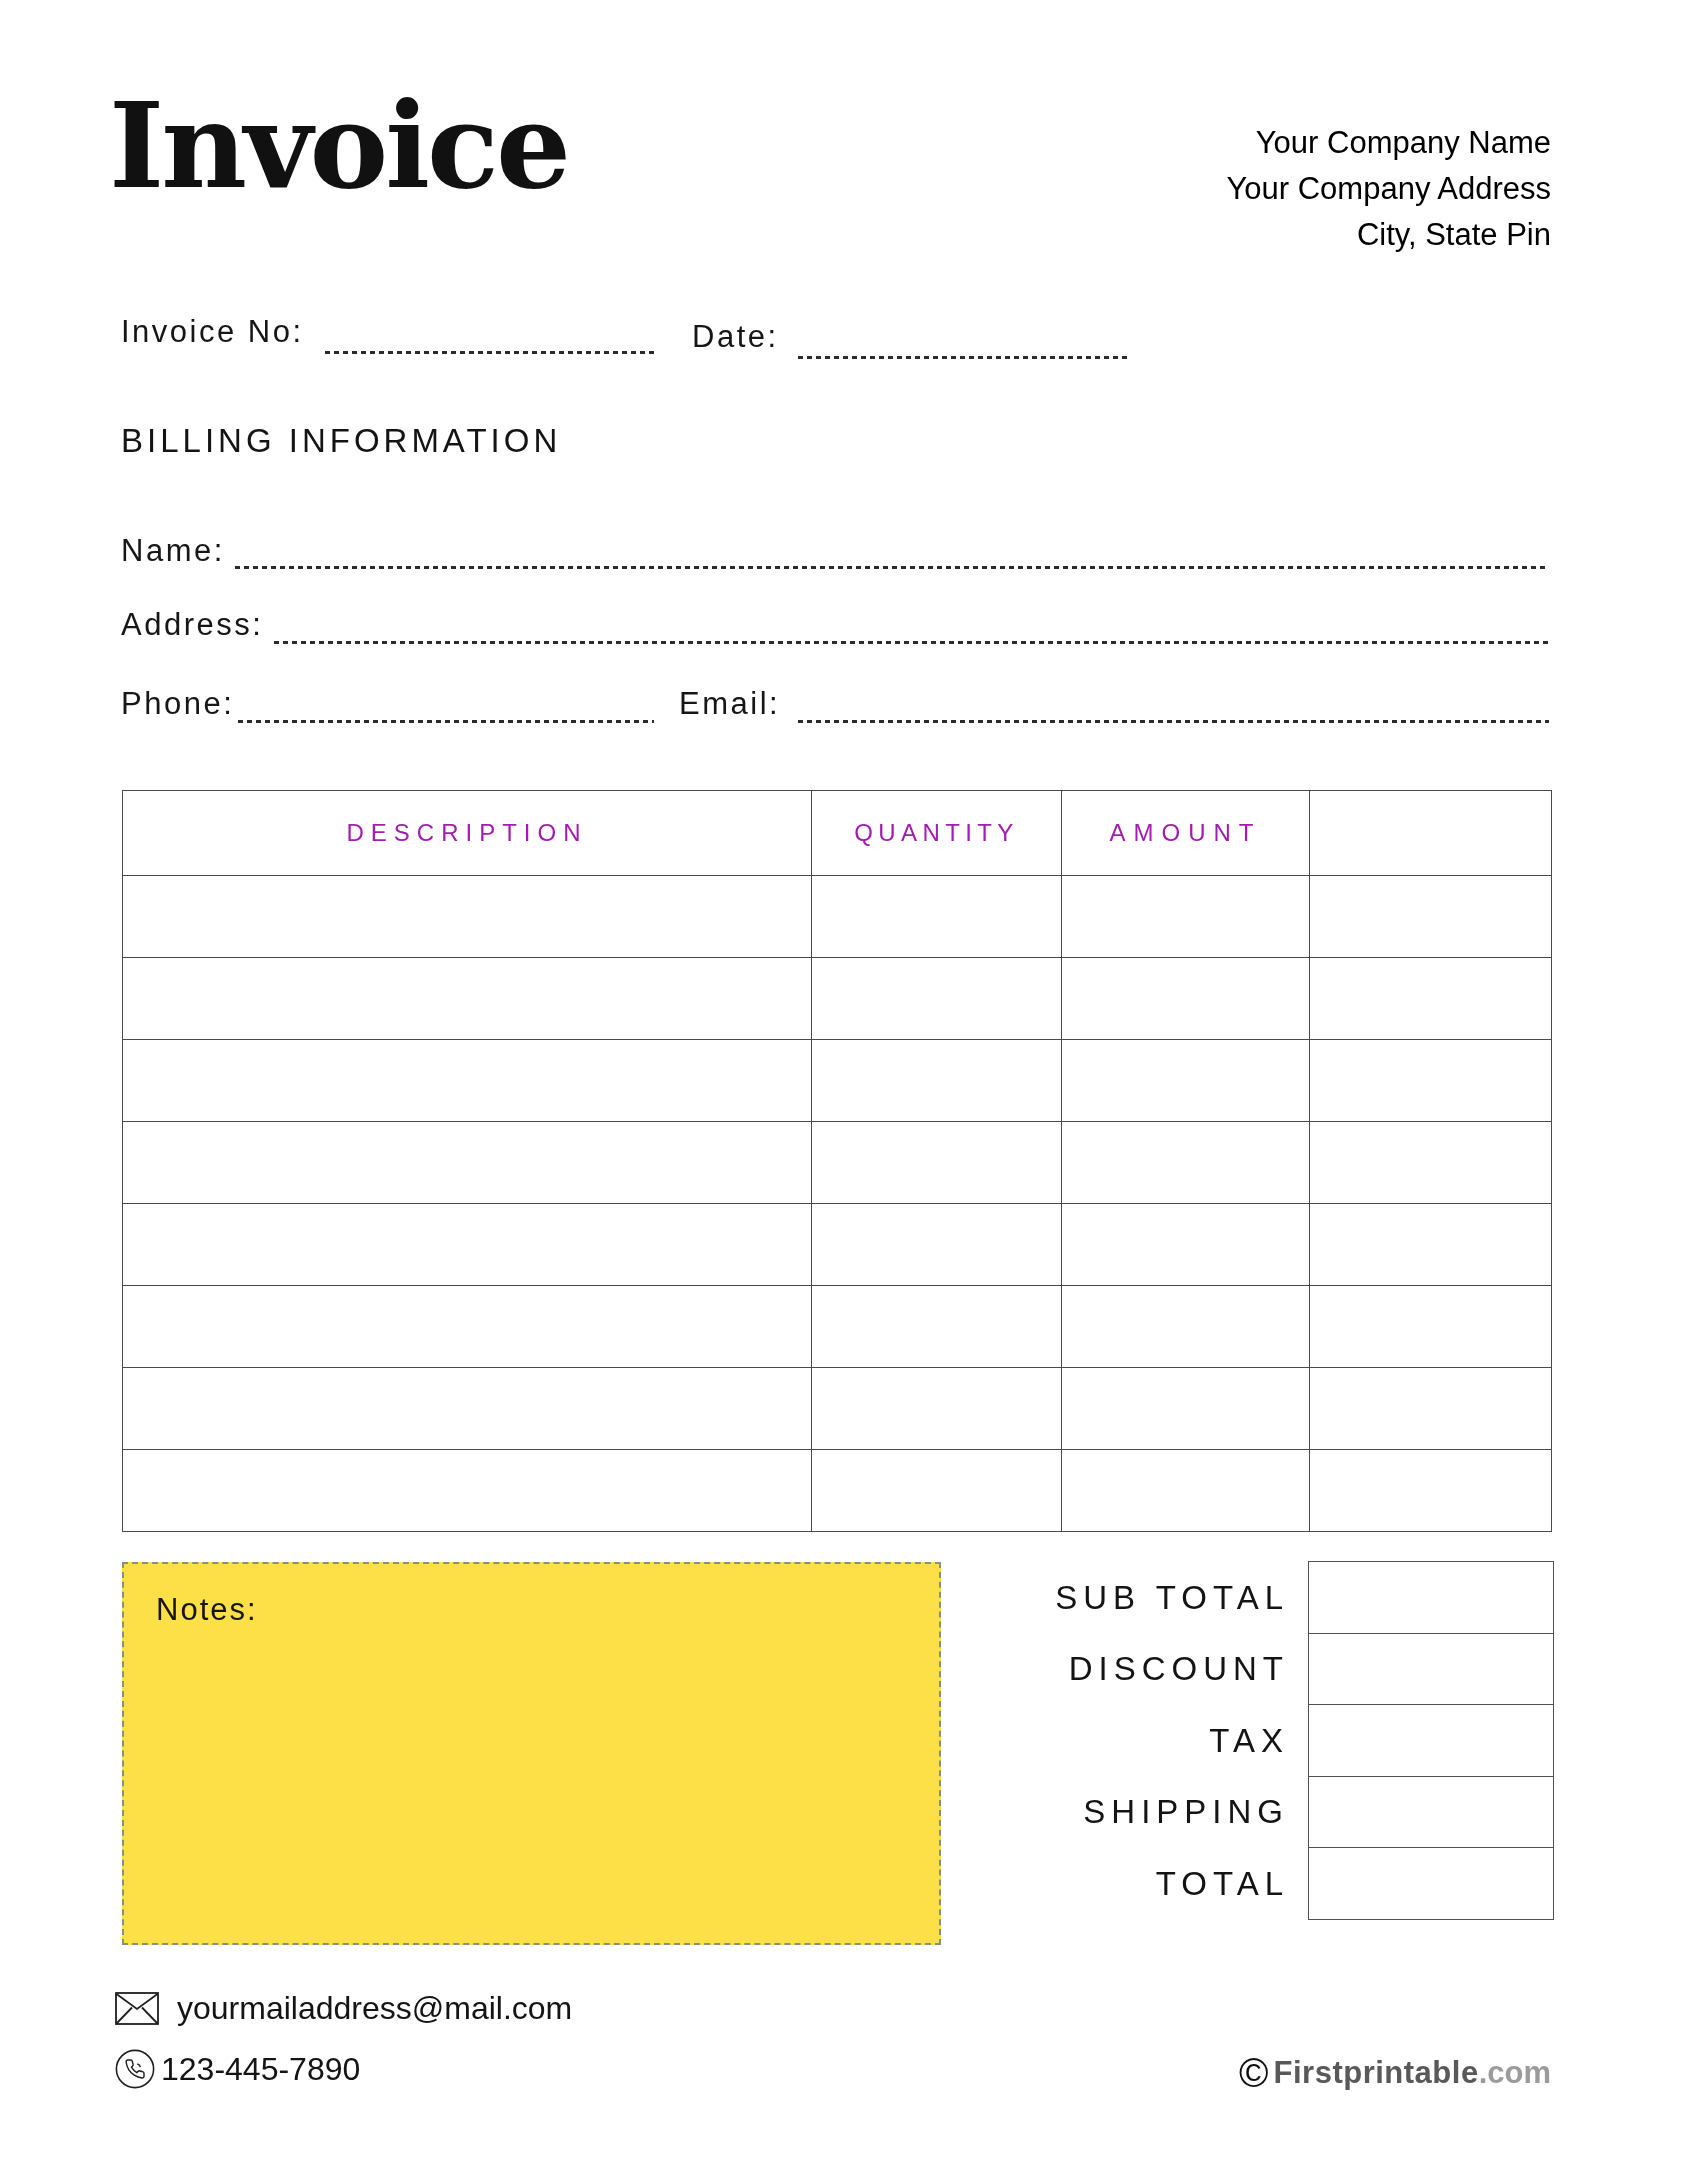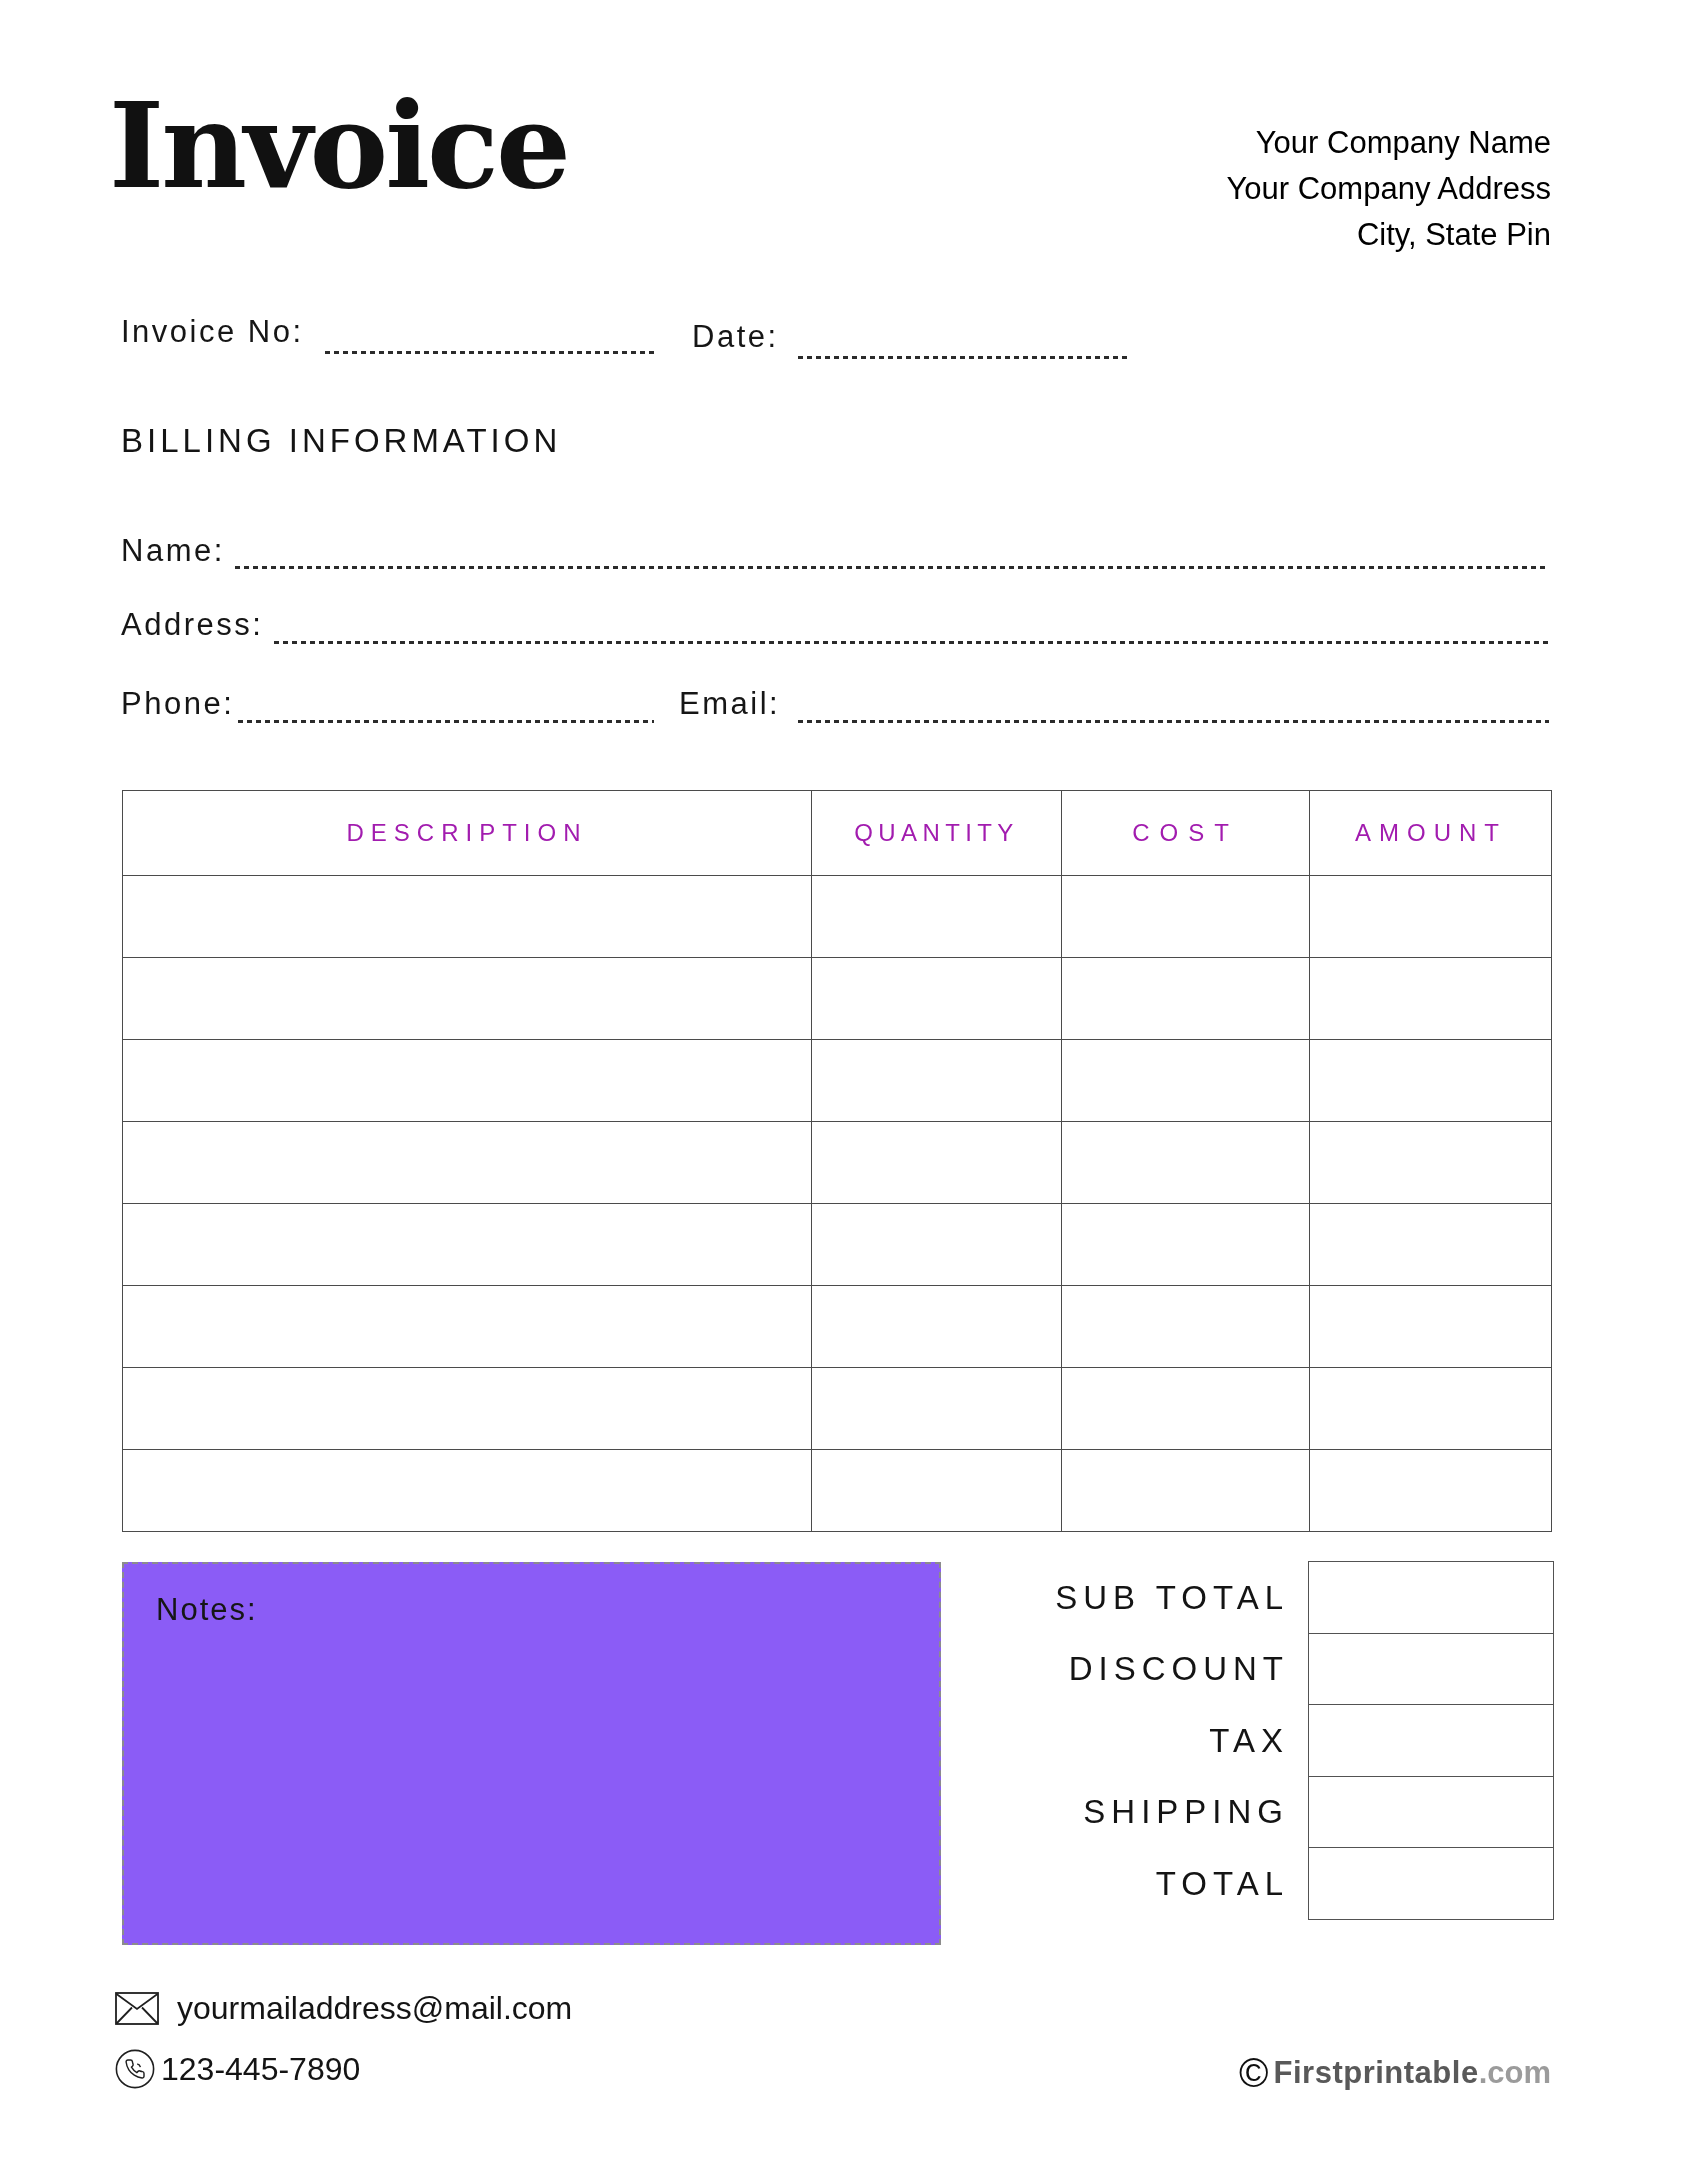--- a/index.html
+++ b/index.html
@@ -54,21 +54,21 @@
     display:flex; align-items:center; justify-content:center;
     font-size:24px; color:#a21caf; white-space:nowrap;
   }
   .h-desc { letter-spacing:7px; }
   .h-qty  { letter-spacing:5.4px; }
   .h-cost { letter-spacing:10px; }
   .h-amt  { letter-spacing:8px; }
   
   .notes {
     position:absolute; left:122px; top:1562px; width:819px; height:383px;
-    border:2px dashed #8c8c8c; background:#8b5cf6;
+    border:2px dashed #8c8c8c; background:#fde047;
   }
   .notes-label { position:absolute; left:32px; top:28px; font-size:31px; letter-spacing:2px; color:#161616; }
   
   .totals { position:absolute; left:891px; top:1561px; width:663px; }
   .trow { display:flex; align-items:center; justify-content:flex-end; height:73px; margin-top:-1.5px; }
   .trow:first-child { margin-top:0; }
   .tlabel { font-size:33px; letter-spacing:6px; color:#141414; margin-right:19px; white-space:nowrap; }
   .tbox { width:246px; height:100%; border:1.5px solid #525252; background:#ffffff; }
   
   .contact-row { position:absolute; display:flex; align-items:center; }
@@ -107,21 +107,20 @@
   <div class="lbl l-addr">Address:</div>
   <div class="dline d-addr"></div>
   <div class="lbl l-phone">Phone:</div>
   <div class="dline d-phone"></div>
   <div class="lbl l-email">Email:</div>
   <div class="dline d-email"></div>
 
   <div class="items">
     <div class="c h h-desc">DESCRIPTION</div>
     <div class="c h h-qty">QUANTITY</div>
-    <div class="c h h-cost">COST</div>
     <div class="c h h-amt">AMOUNT</div>
 
     <div class="c"></div>
     <div class="c"></div>
     <div class="c"></div>
     <div class="c"></div>
 
     <div class="c"></div>
     <div class="c"></div>
     <div class="c"></div>

